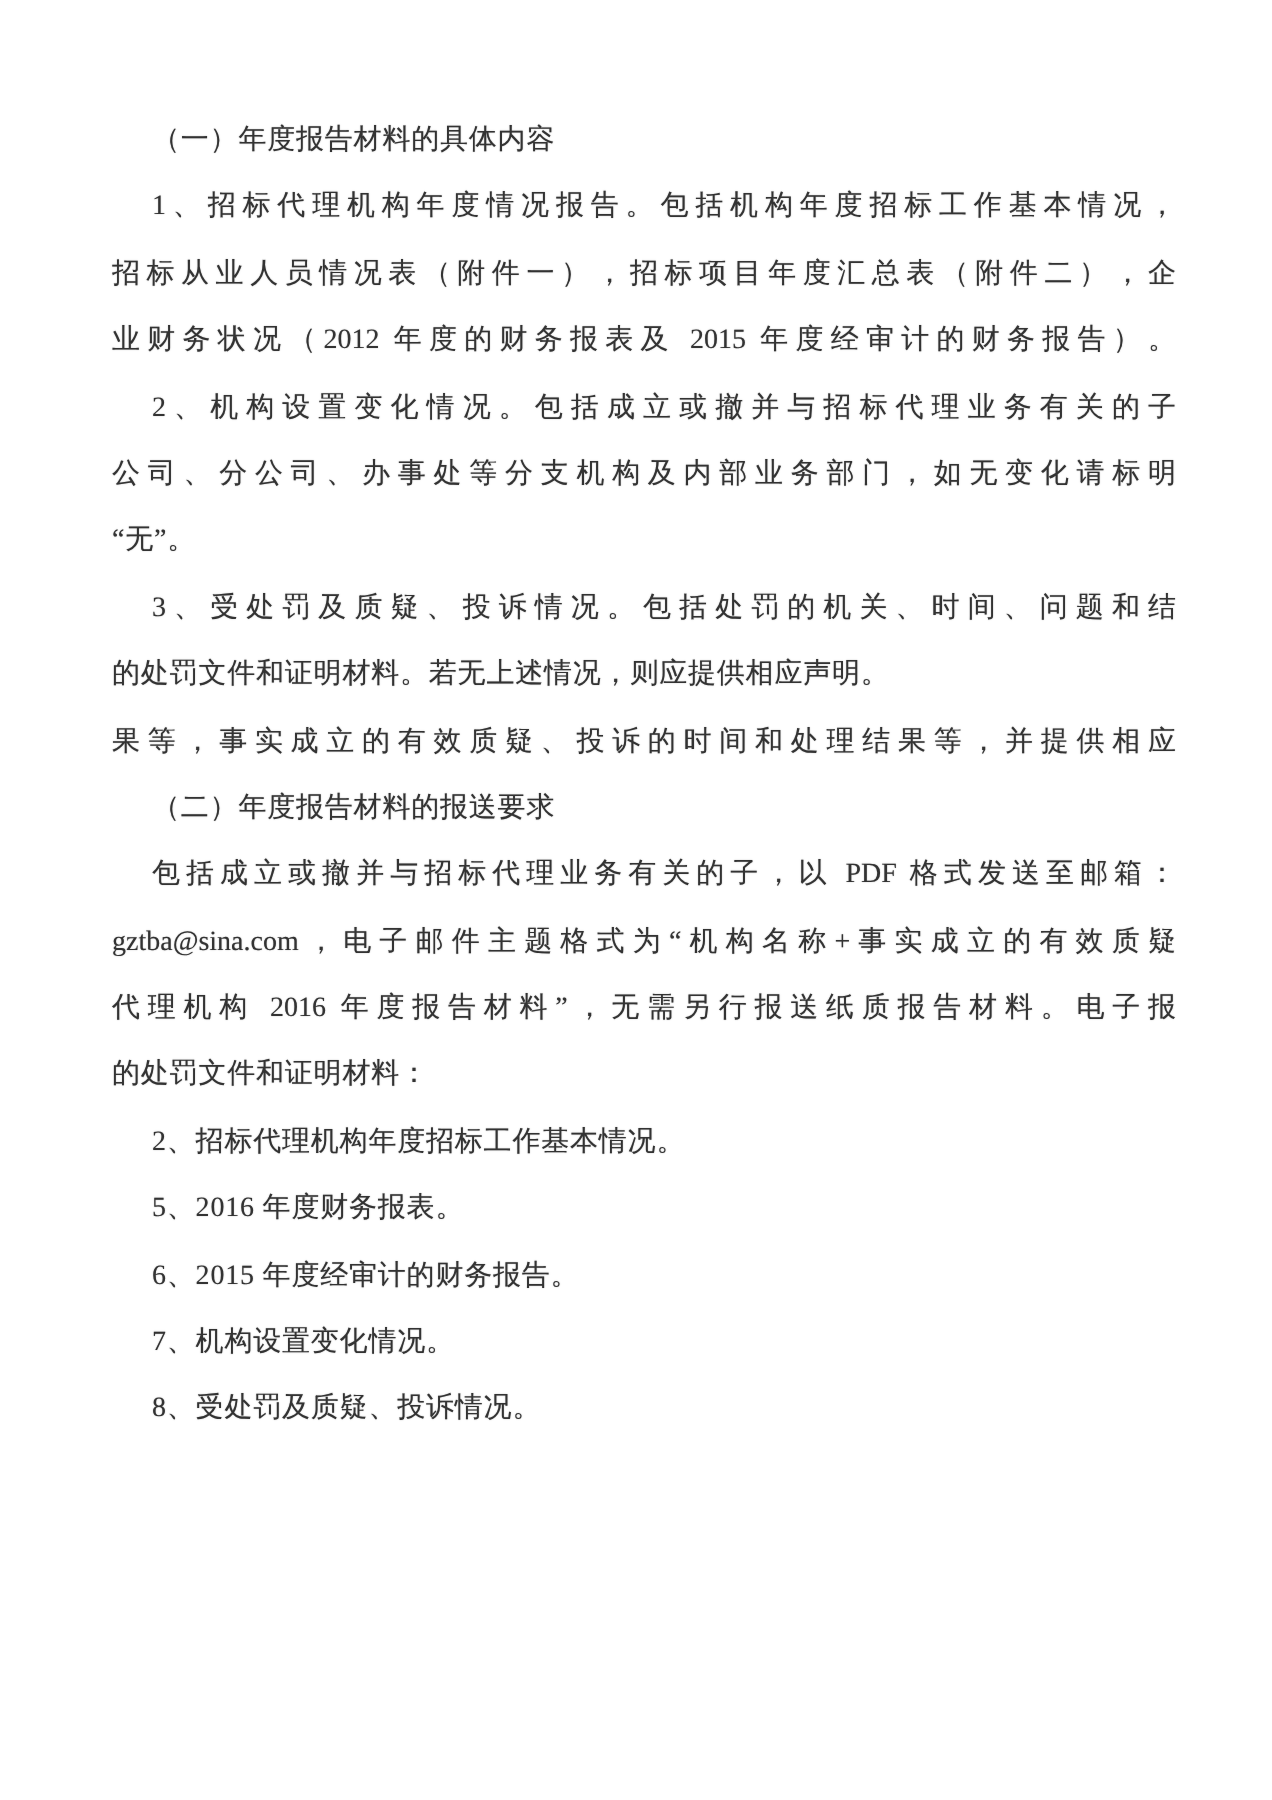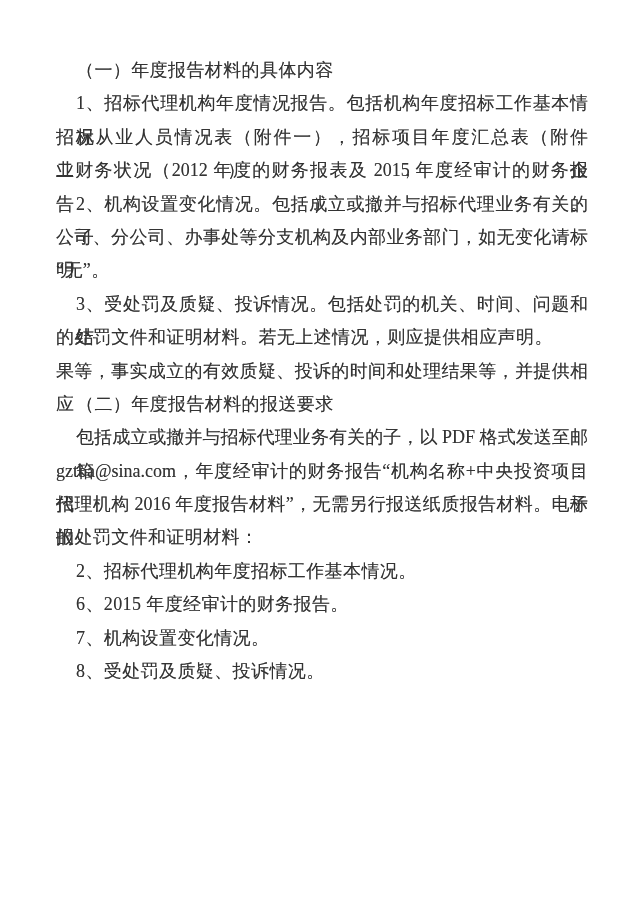--- a/index.html
+++ b/index.html
@@ -26,21 +26,21 @@
   }
   .block {
     margin: 0;
     padding: 0;
   }
   .line {
     box-sizing: border-box;
     width: 532px;
     height: 33.4px;
     line-height: 33.4px;
-    font-size: 18px;
+    font-size: 14px;
     letter-spacing: 0.4px;
     white-space: nowrap;
     text-align: left;
     
     text-shadow: 0 0 0.6px rgba(70, 70, 70, 0.55);
   }
   .line.justify {
     letter-spacing: 0;
     white-space: normal;
     text-align: justify;
@@ -70,26 +70,29 @@
     <div class="block">
       <div class="line indent justify">3、受处罚及质疑、投诉情况。包括处罚的机关、时间、问题和结</div>
       <div class="line">的处罚文件和证明材料。若无上述情况，则应提供相应声明。</div>
       <div class="line justify">果等，事实成立的有效质疑、投诉的时间和处理结果等，并提供相应</div>
     </div>
     <div class="block">
       <div class="line indent">（二）年度报告材料的报送要求</div>
     </div>
     <div class="block">
       <div class="line indent justify">包括成立或撤并与招标代理业务有关的子，以 PDF 格式发送至邮箱：</div>
-      <div class="line justify">gztba@sina.com，年度经审计的财务报告“机构名称+中央投资项目招标</div>
+      <div class="line justify">gztba@sina.com，电子邮件主题格式为“机构名称+事实成立的有效质疑</div>
       <div class="line justify">代理机构 2016 年度报告材料”，无需另行报送纸质报告材料。电子报</div>
       <div class="line">的处罚文件和证明材料：</div>
     </div>
     <div class="block">
       <div class="line indent">2、招标代理机构年度招标工作基本情况。</div>
+    </div>
+    <div class="block">
+      <div class="line indent">5、2016 年度财务报表。</div>
     </div>
     <div class="block">
       <div class="line indent">6、2015 年度经审计的财务报告。</div>
     </div>
     <div class="block">
       <div class="line indent">7、机构设置变化情况。</div>
     </div>
     <div class="block">
       <div class="line indent">8、受处罚及质疑、投诉情况。</div>
     </div>

